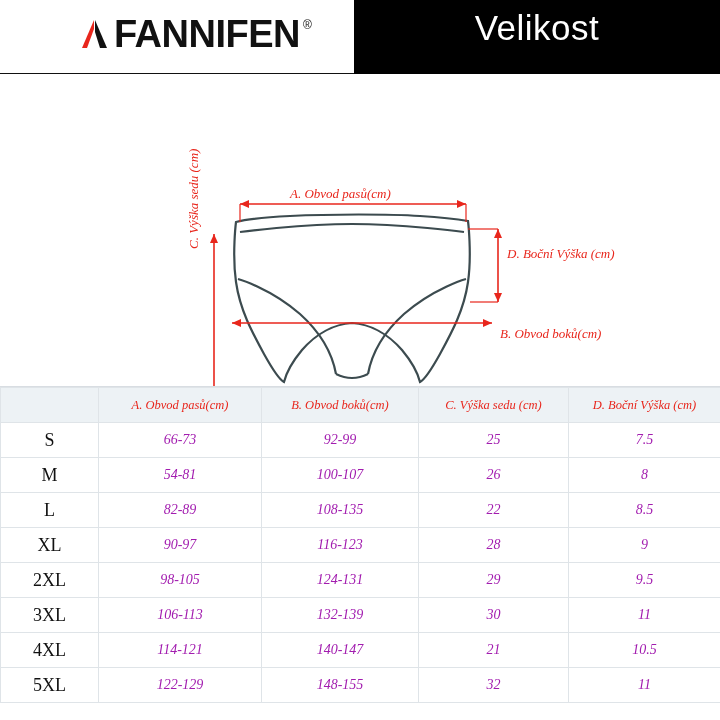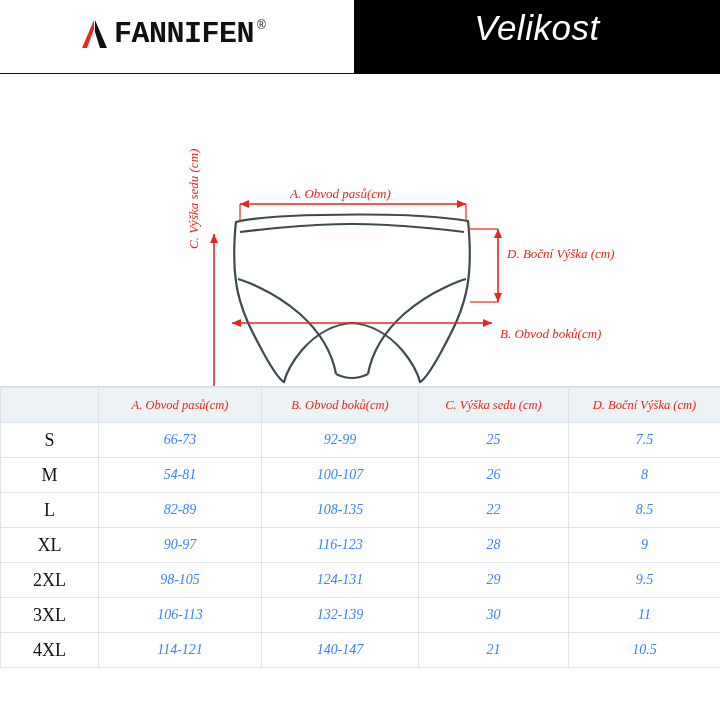--- a/index.html
+++ b/index.html
@@ -41,42 +41,41 @@
     top: 0;
     width: 366px;
     height: 56px;
     display: flex;
     align-items: center;
     justify-content: center;
     color: #ffffff;
     font-size: 35px;
     letter-spacing: 0.5px;
     font-family: "Liberation Sans", sans-serif;
-    font-style: italic;
   }
   .brand {
     position: absolute;
     left: 80px;
     top: 18px;
     display: flex;
     align-items: flex-start;
   }
   .brand-mark {
     width: 30px;
     height: 32px;
     margin-right: 4px;
     position: relative;
   }
   .brand-text {
-    font-size: 30px;
+    font-size: 38px;
     font-weight: bold;
     letter-spacing: -0.5px;
     color: #111111;
     line-height: 32px;
-    font-family: Liberation Mono, monospace;
+    font-family: Liberation Sans, sans-serif;
   }
   .brand-reg {
     font-size: 12px;
     color: #111111;
     margin-left: 3px;
     line-height: 14px;
   }
   .header-rule {
     position: absolute;
     left: 0;
@@ -148,21 +147,21 @@
   thead th.col-size {
     background: #edf2f5;
   }
   td.size-cell {
     font-size: 18px;
     color: #111111;
     font-family: "Liberation Serif", serif;
   }
   td.val {
     font-size: 14px;
-    color: #3b82f6;
+    color: #a21caf;
     font-style: italic;
     font-family: "Liberation Serif", serif;
   }
 </style>
 </head>
 <body>
 
 <div class="page">
 
   <div class="header">
@@ -300,17 +299,24 @@
           <td class="val">30</td>
           <td class="val">11</td>
         </tr>
         <tr>
           <td class="size-cell">4XL</td>
           <td class="val">114-121</td>
           <td class="val">140-147</td>
           <td class="val">21</td>
           <td class="val">10.5</td>
         </tr>
+        <tr>
+          <td class="size-cell">5XL</td>
+          <td class="val">122-129</td>
+          <td class="val">148-155</td>
+          <td class="val">32</td>
+          <td class="val">11</td>
+        </tr>
       </tbody>
     </table>
   </div>
 
 </div>
 
 </body></html>

